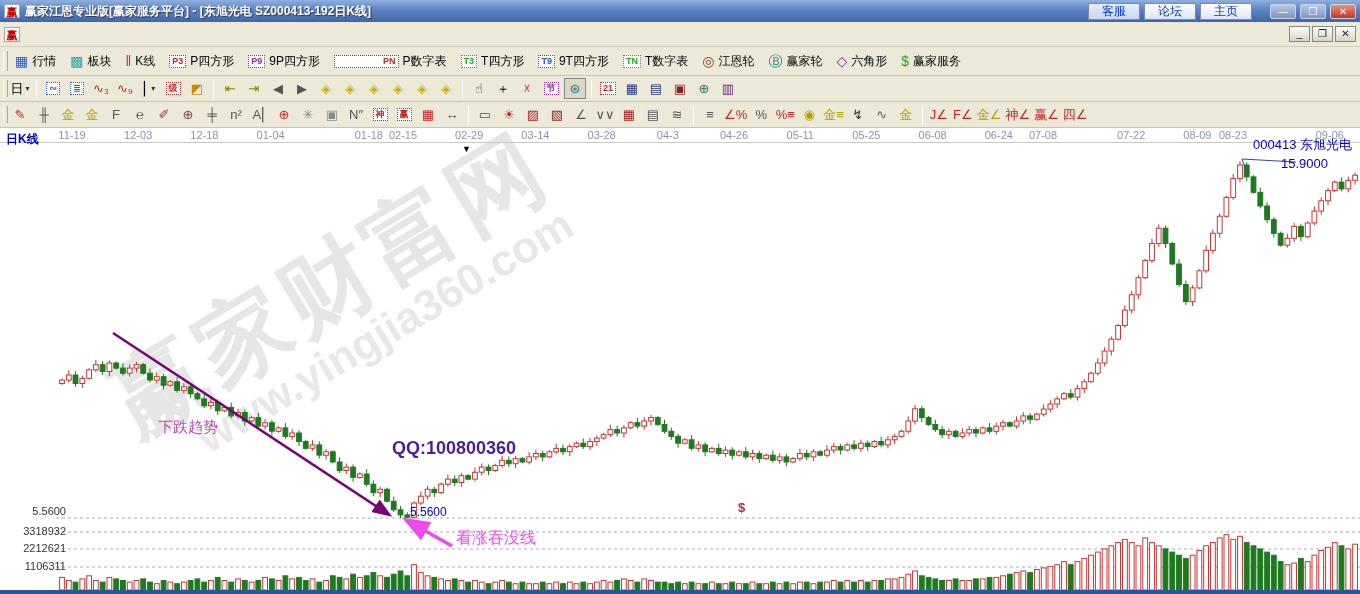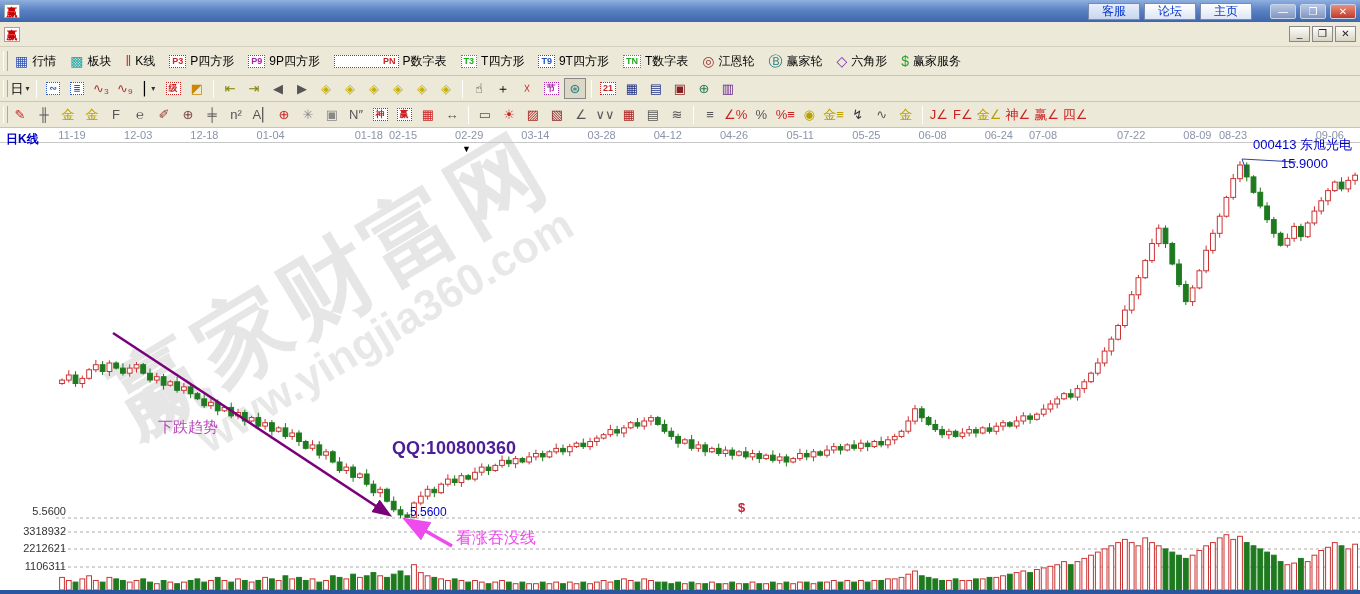--- a/index.html
+++ b/index.html
@@ -60,20 +60,21 @@
   .tri-marker{left:462px;top:16px;font-size:9px;color:#000;}
   .stock-label{position:absolute;right:8px;top:8px;font-size:13px;color:#0000cc;z-index:3;}
   .peak-label{position:absolute;left:1281px;top:28px;font-size:13px;color:#0000cc;z-index:3;}
   .bottom-strip{position:absolute;left:0;bottom:0;width:1360px;height:4px;background:#2c55a0;z-index:5;}
 </style>
 </head>
 <body>
 
 <div class="titlebar">
   <div class="app-logo">赢</div>
+  <div class="title-text">赢家江恩专业版[赢家服务平台] - [东旭光电  SZ000413-192日K线]</div>
   <div class="title-right">
     <div id="title-links" style="display: flex; gap: 4px;">
         <div class="tb-link active">客服</div>
         <div class="tb-link">论坛</div>
         <div class="tb-link">主页</div>
       </div>
     <div style="width:10px"></div>
     <div class="winbtn">—</div>
     <div class="winbtn">❐</div>
     <div class="winbtn close">✕</div>
@@ -378,21 +379,21 @@
   <div class="dates-row" id="dates-row">
       <span class="date-tick" style="left: 72px;">11-19</span>
       <span class="date-tick" style="left: 138.2px;">12-03</span>
       <span class="date-tick" style="left: 204.4px;">12-18</span>
       <span class="date-tick" style="left: 270.6px;">01-04</span>
       <span class="date-tick" style="left: 336.8px; margin-left: 32px;">01-18</span>
       <span class="date-tick" style="left: 403px;">02-15</span>
       <span class="date-tick" style="left: 469.2px;">02-29</span>
       <span class="date-tick" style="left: 535.4px;">03-14</span>
       <span class="date-tick" style="left: 601.6px;">03-28</span>
-      <span class="date-tick" style="left: 667.8px;">04-12</span>
+      <span class="date-tick" style="left: 667.8px;">04-3</span>
       <span class="date-tick" style="left: 734px;">04-26</span>
       <span class="date-tick" style="left: 800.2px;">05-11</span>
       <span class="date-tick" style="left: 866.4px;">05-25</span>
       <span class="date-tick" style="left: 932.6px;">06-08</span>
       <span class="date-tick" style="left: 998.8px;">06-24</span>
       <span class="date-tick" style="left: 1043px;">07-08</span>
       <span class="date-tick" style="left: 1131.2px;">07-22</span>
       <span class="date-tick" style="left: 1197.4px;">08-09</span>
       <span class="date-tick" style="left: 1233px;">08-23</span>
       <span class="date-tick" style="left: 1329.8px;">09-06</span>

